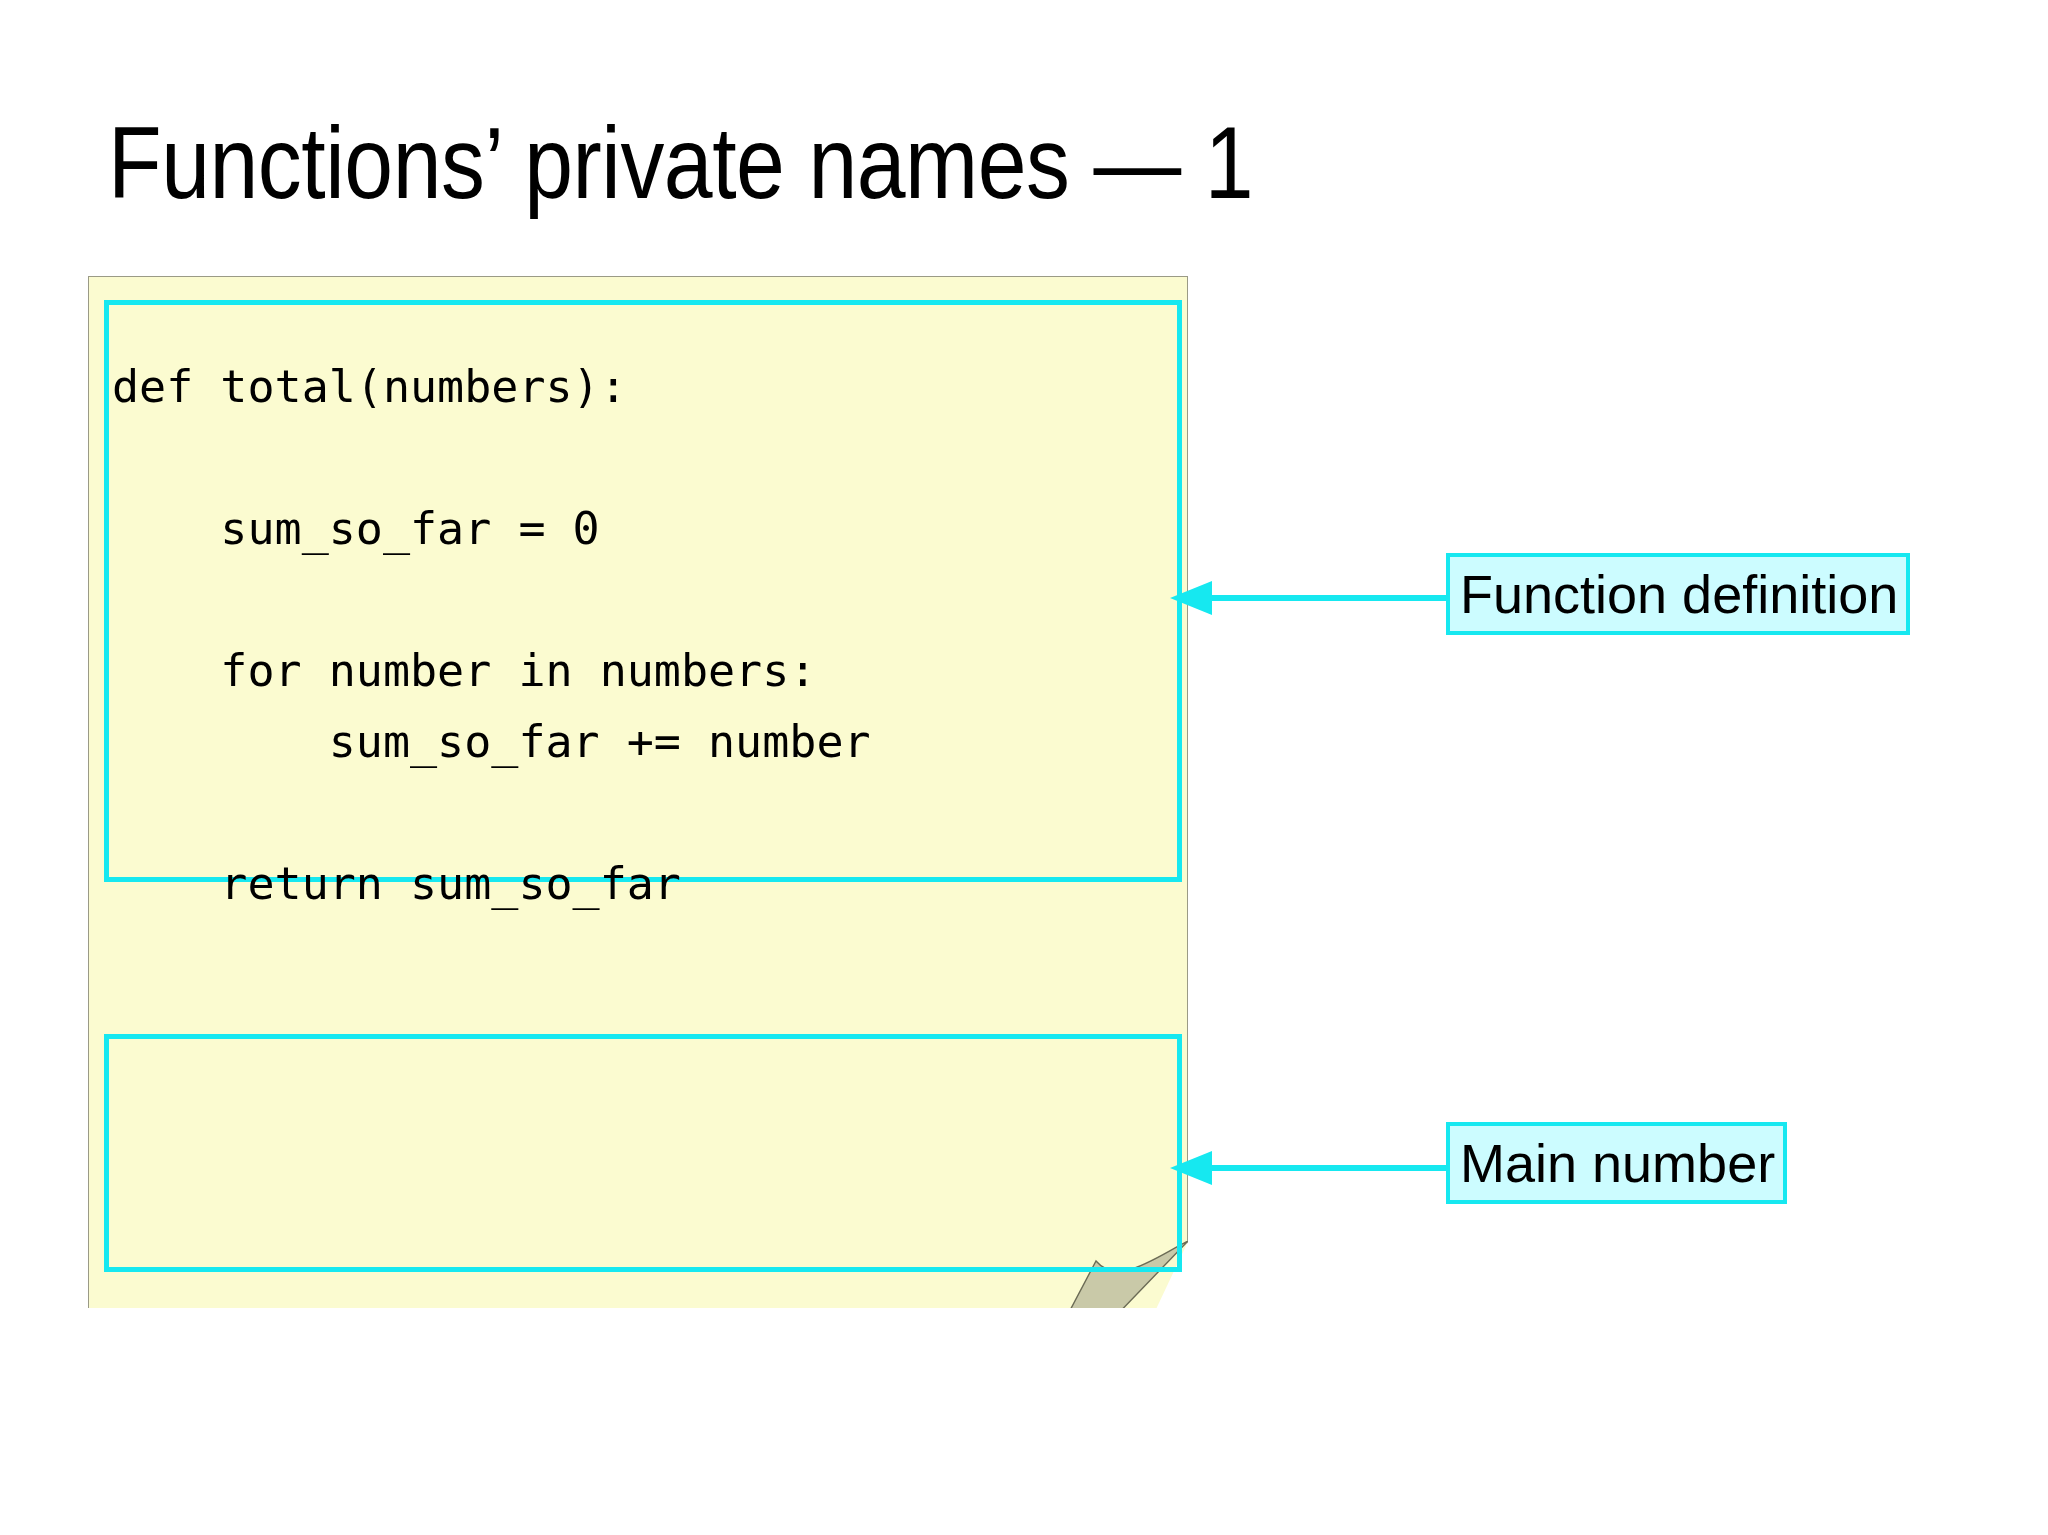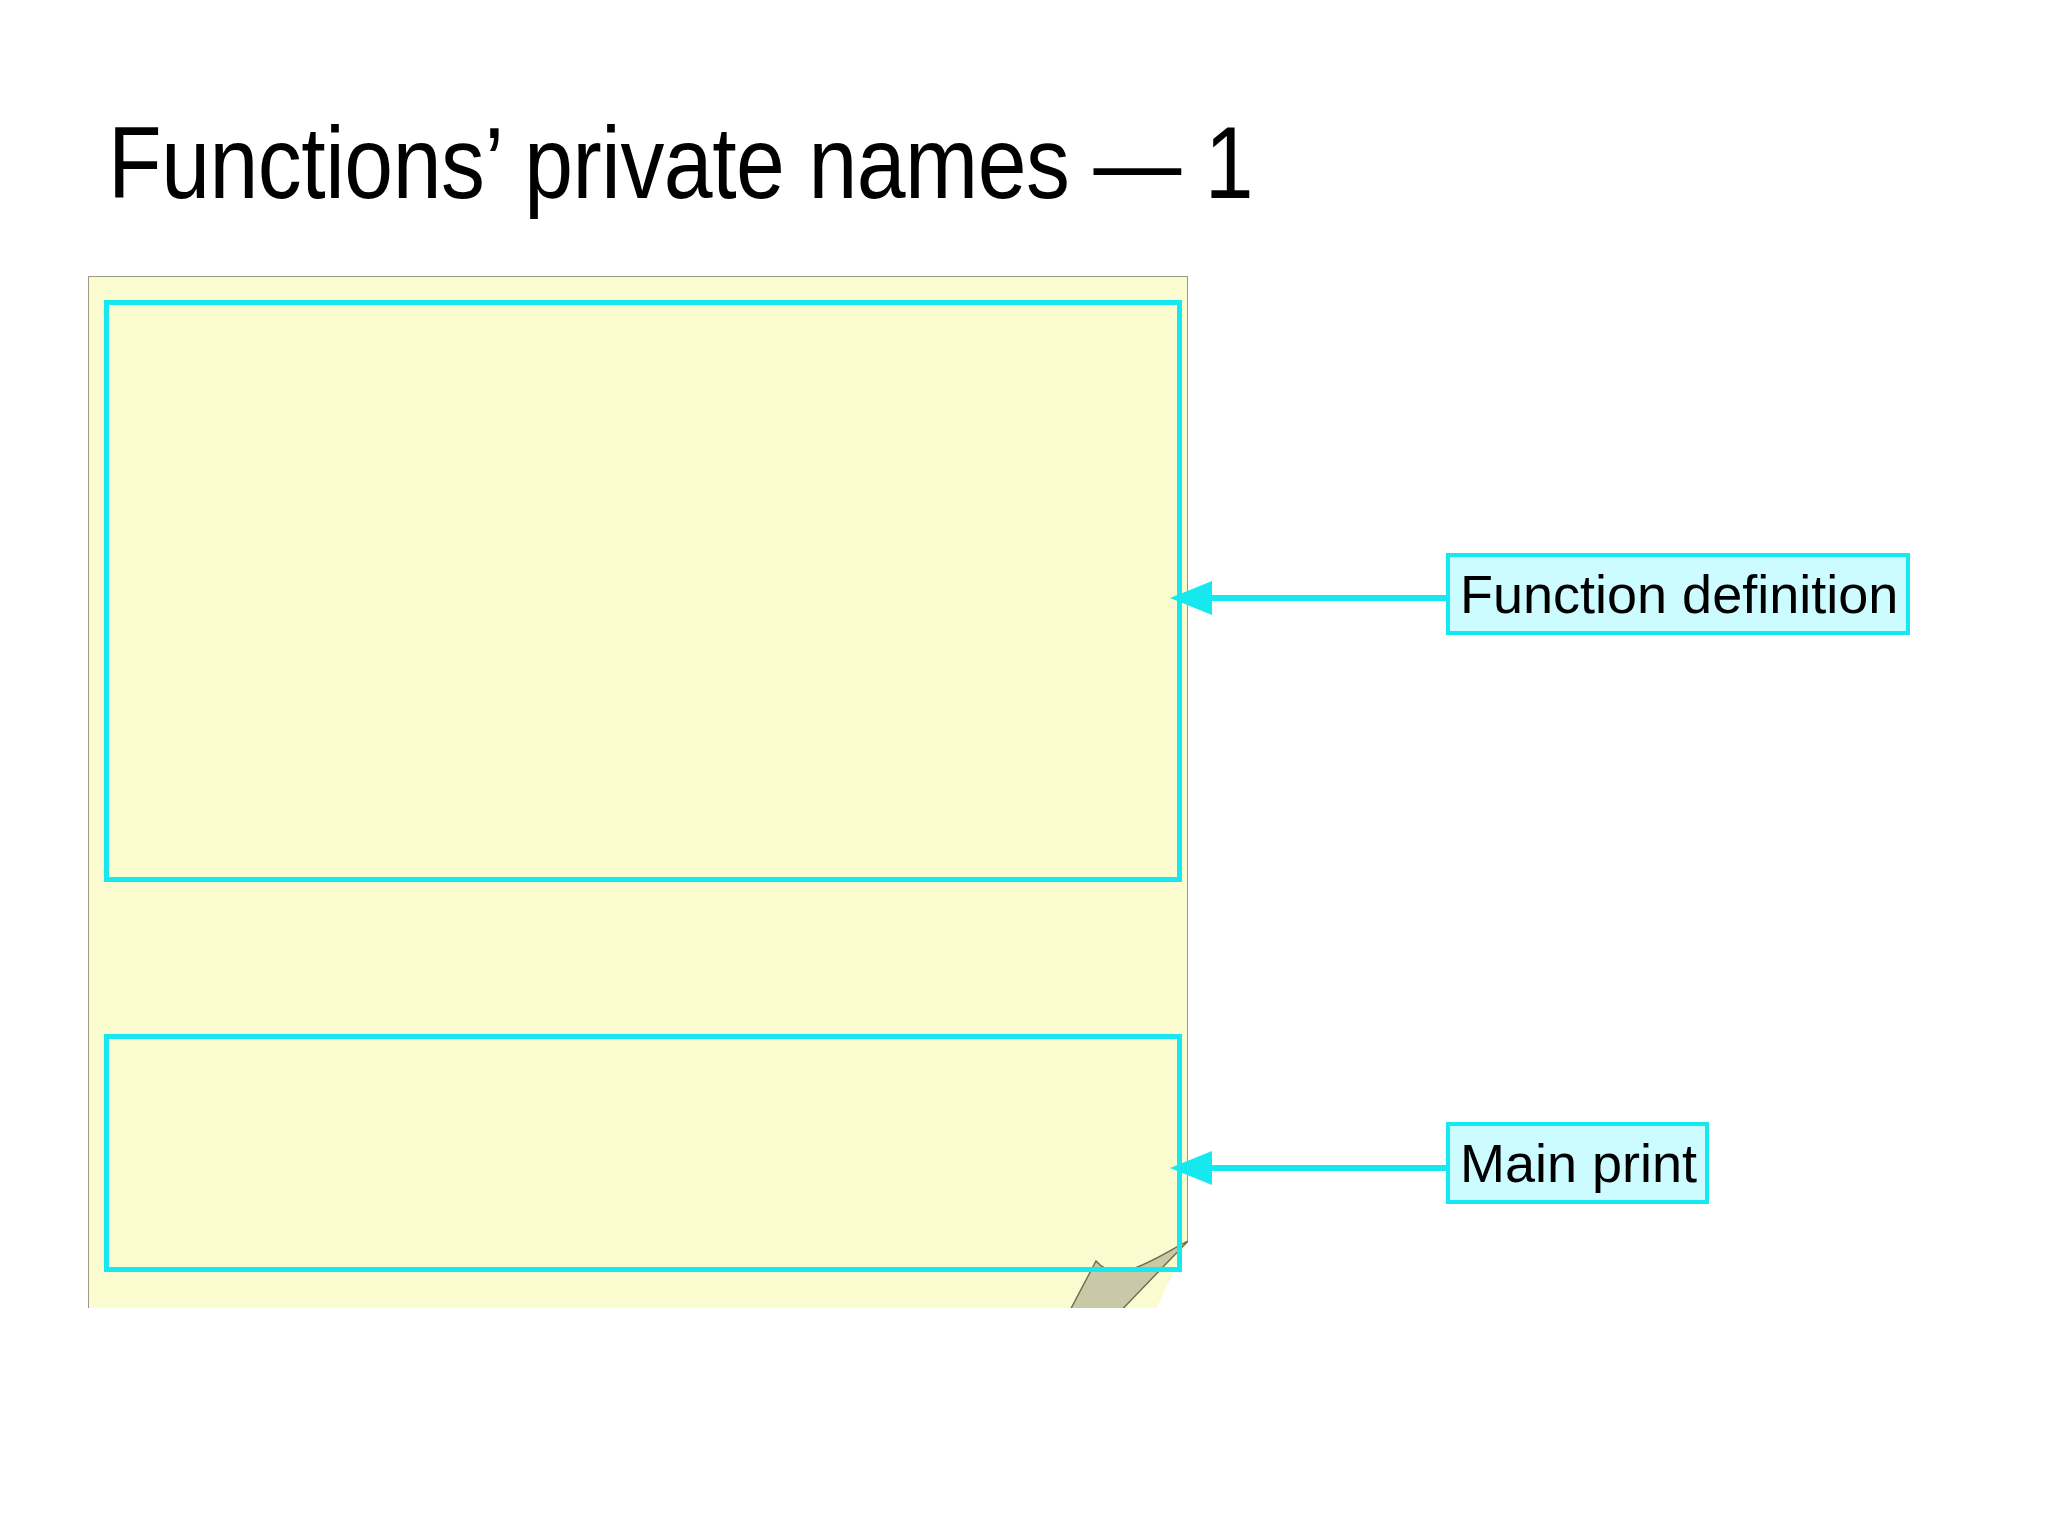--- a/index.html
+++ b/index.html
@@ -160,30 +160,38 @@
   <div id="slide-title">Functions’ private names — 1</div>
 
   <div id="note-page">
     <div id="note-sheet"></div>
     <svg id="note-fold" viewBox="0 0 180 187" preserveAspectRatio="none">
       <path d="M 180 0 L 0 187 L 88 20 C 110 46 148 16 180 0 Z" fill="#c9c9a8" stroke="#6b6b55" stroke-width="1.4"></path>
     </svg>
   </div>
 
   <div class="code-box" id="code-box-function"></div>
+  <pre class="code-text" id="code-text-function">def total(numbers):
+
+    sum_so_far = 0
+
+    for number in numbers:
+        sum_so_far += number
+
+    return sum_so_far</pre>
 
   <div class="code-box" id="code-box-main"></div>
 
   <svg class="arrow-svg" id="arrow-function-definition" viewBox="0 0 285 40" preserveAspectRatio="none">
     <line x1="40" y1="20" x2="285" y2="20" stroke="#16e8f0" stroke-width="6"></line>
     <path d="M 0 20 L 42 3 L 42 37 Z" fill="#16e8f0"></path>
   </svg>
   <div class="callout" id="callout-function-definition">Function definition</div>
 
   <svg class="arrow-svg" id="arrow-main-script" viewBox="0 0 285 40" preserveAspectRatio="none">
     <line x1="40" y1="20" x2="285" y2="20" stroke="#16e8f0" stroke-width="6"></line>
     <path d="M 0 20 L 42 3 L 42 37 Z" fill="#16e8f0"></path>
   </svg>
-  <div class="callout" id="callout-main-script">Main print</div>
+  <div class="callout" id="callout-main-script">Main number</div>
 
   <div id="page-number">355</div>
 
 </div>
 
 </body></html>

